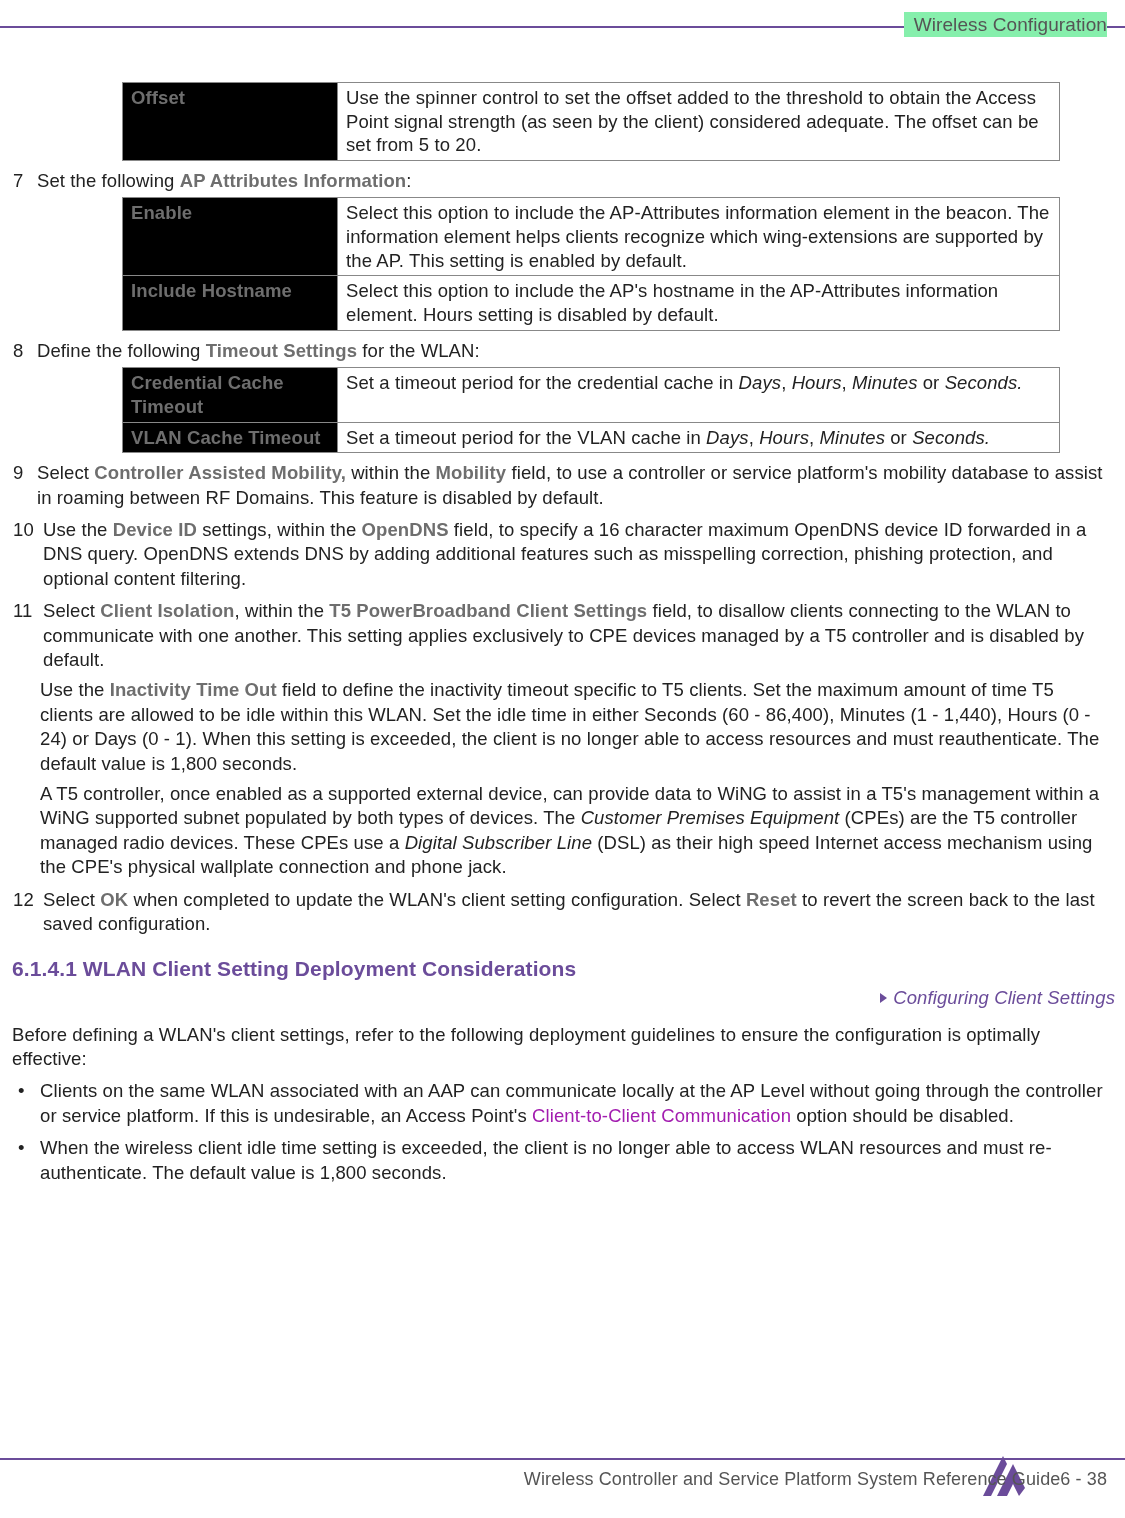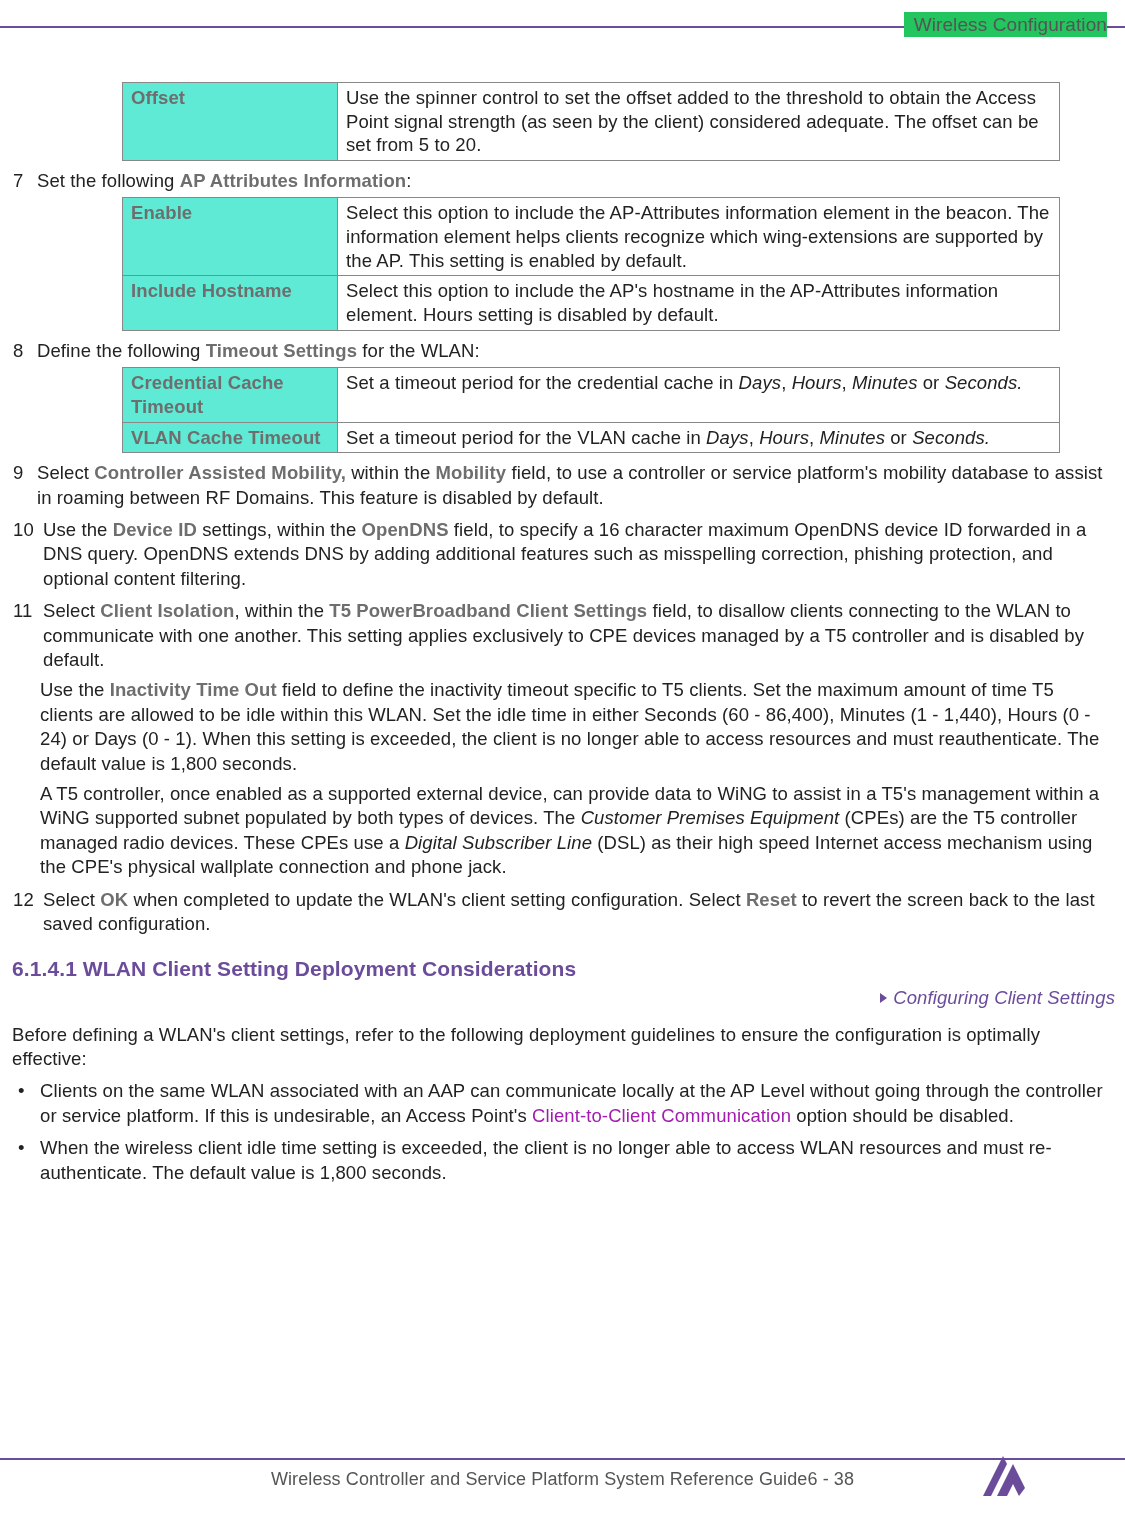--- a/index.html
+++ b/index.html
@@ -28,21 +28,21 @@
   }
   .header-wrap .line {
     position: absolute;
     left: 0; right: 0; top: 26px;
     border-top: 2px solid #6b4c9a;
   }
   .header-wrap .txt {
     position: absolute;
     right: 18px;
     top: 12px;
-    background: #22c55e;
+    background: #86efac;
     padding-left: 10px;
     color: #555;
     font-size: 19px;
   }
   .content {
     padding: 0 10px 0 10px;
   }
   table.def {
     border-collapse: collapse;
     width: 938px;
@@ -51,21 +51,21 @@
     margin-bottom: 8px;
   }
   table.def td, table.def th {
     border: 1px solid #888;
     padding: 3px 8px 3px 8px;
     vertical-align: top;
     font-size: 18.5px;
     line-height: 1.28;
   }
   table.def th {
-    background: #5eead4;
+    background: #000000;
     text-align: left;
     font-weight: 600;
     color: #6e6e6e;
     width: 198px;
   }
   .step {
     display: flex;
     align-items: flex-start;
     margin: 8px 0 4px 0;
   }
@@ -129,21 +129,21 @@
     left: 8px;
     top: 0;
   }
   .gray-link { color: #a21caf; }
   .footer {
     position: absolute;
     left: 0; right: 0;
     bottom: 26px;
     padding: 0 18px;
     display: flex;
-    justify-content: center;
+    justify-content: flex-end;
     align-items: center;
     font-size: 18px;
     color: #555;
   }
   .footer-line {
     position: absolute;
     left: 0; right: 0;
     bottom: 58px;
     border-top: 2px solid #6b4c9a;
   }

